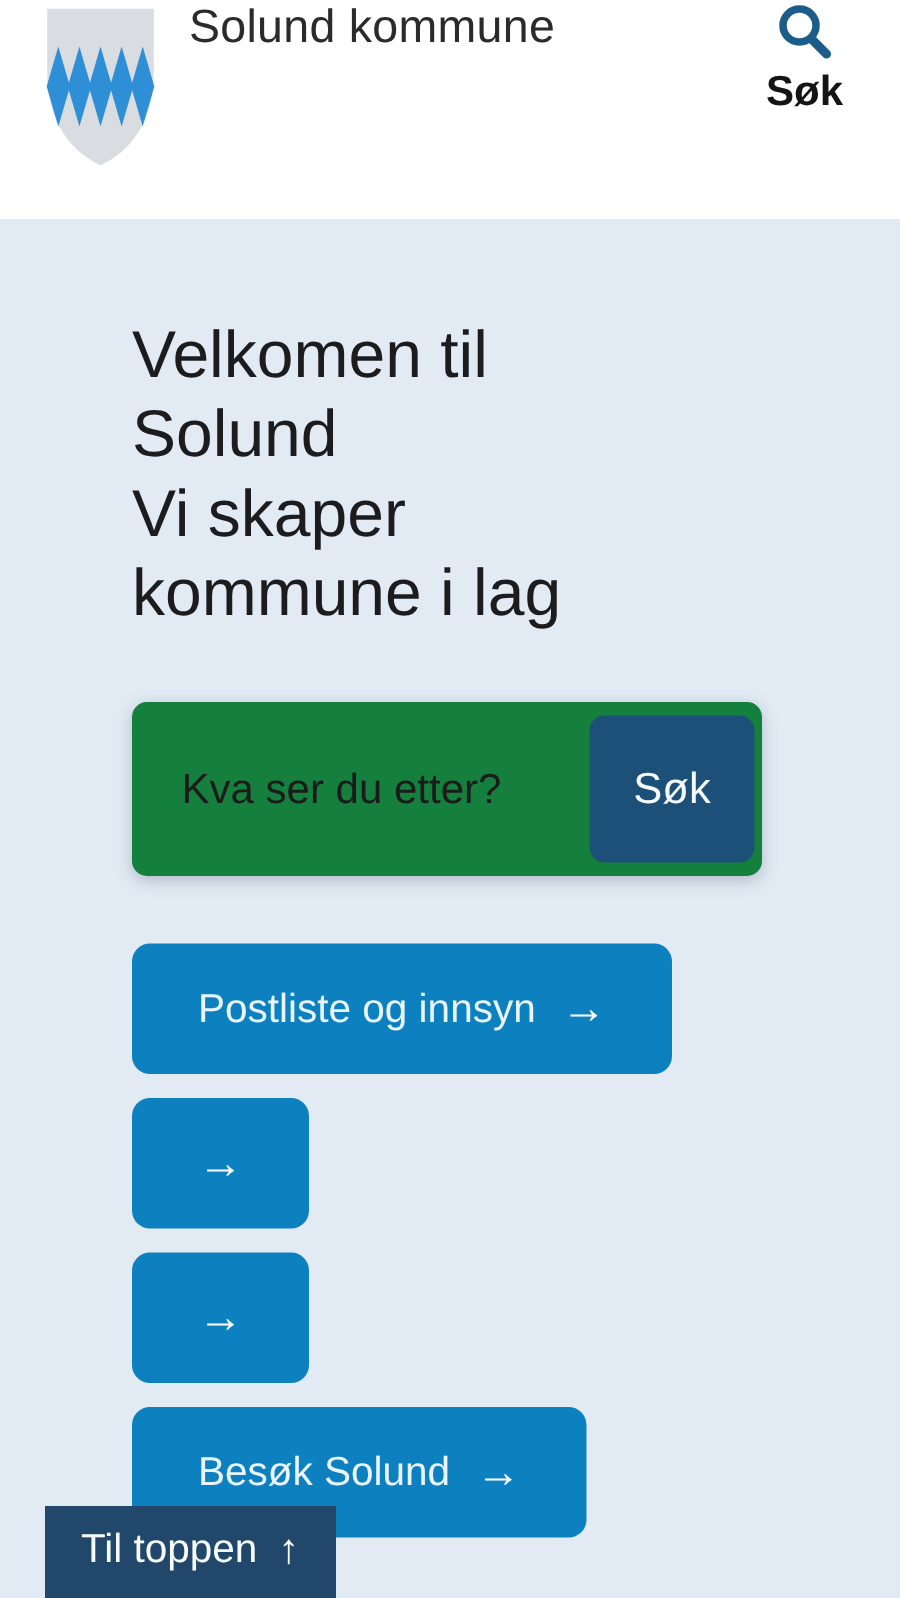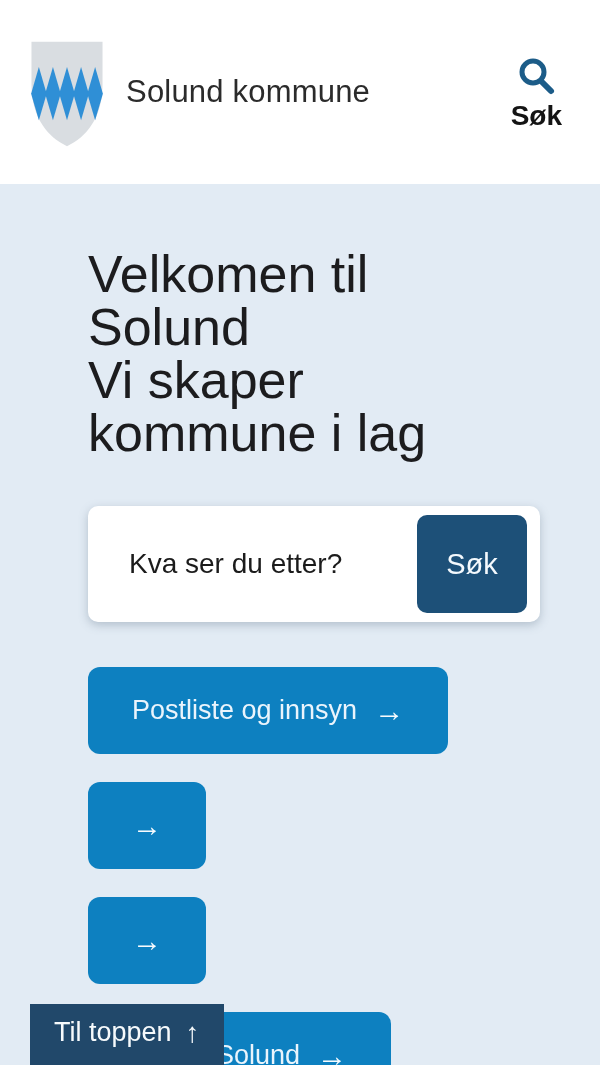--- a/index.html
+++ b/index.html
@@ -5,24 +5,23 @@
   * { box-sizing: border-box; margin: 0; padding: 0; }
   html, body { width: 600px; height: 1065px; overflow: hidden; }
   body {
     font-family: "Liberation Sans", sans-serif;
     background: #e2ebf4;
     position: relative;
   }
 
   
   .header {
-    height: 184px;
+    height: 146px;
     background: #ffffff;
     display: flex;
-    align-items: center;
     padding: 0 38px 0 30px;
   }
   .logo-shield { width: 74px; height: 108px; flex: none; margin-top: 4px; }
   .site-title {
     margin-left: 22px;
     font-size: 31px;
     color: #2b2b2b;
     letter-spacing: 0.2px;
     flex: 1;
     white-space: nowrap;
@@ -41,39 +40,39 @@
     color: #141414;
     line-height: 1;
   }
   .icon-box { height: 42px; display: flex; align-items: center; justify-content: center; }
   .hamburger { display: flex; flex-direction: column; gap: 5px; }
   .hamburger span { display: block; width: 44px; height: 7px; background: #1c5c88; }
 
   
   .main { padding: 64px 90px 0 88px; }
   .hero-heading {
-    font-size: 52px;
+    font-size: 44px;
     line-height: 53px;
     font-weight: 400;
     color: #1c1c1e;
     max-width: 360px;
     margin-bottom: 46px;
   }
   .hero-heading span { display: block; }
 
   
   .search-card {
-    width: 452px;
+    width: 420px;
     height: 116px;
-    background: #ffffff;
+    background: #15803d;
     border-radius: 10px;
     box-shadow: 0 3px 10px rgba(90,110,130,0.35);
     display: flex;
     align-items: center;
-    padding: 13px;
+    padding: 5px;
   }
   .search-input {
     flex: 1;
     min-width: 0;
     border: none;
     outline: none;
     background: transparent;
     font-family: "Liberation Sans", sans-serif;
     font-size: 28px;
     color: #1b1b1b;
@@ -92,21 +91,21 @@
     font-size: 29px;
     cursor: pointer;
   }
 
   
   .quick-links {
     margin-top: 45px;
     display: flex;
     flex-direction: column;
     align-items: flex-start;
-    gap: 28px;
+    gap: 16px;
   }
   .quick-link {
     display: inline-flex;
     align-items: center;
     gap: 17px;
     height: 87px;
     padding: 0 44px;
     background: #0d80c0;
     border-radius: 12px;
     color: #eaf4fc;

